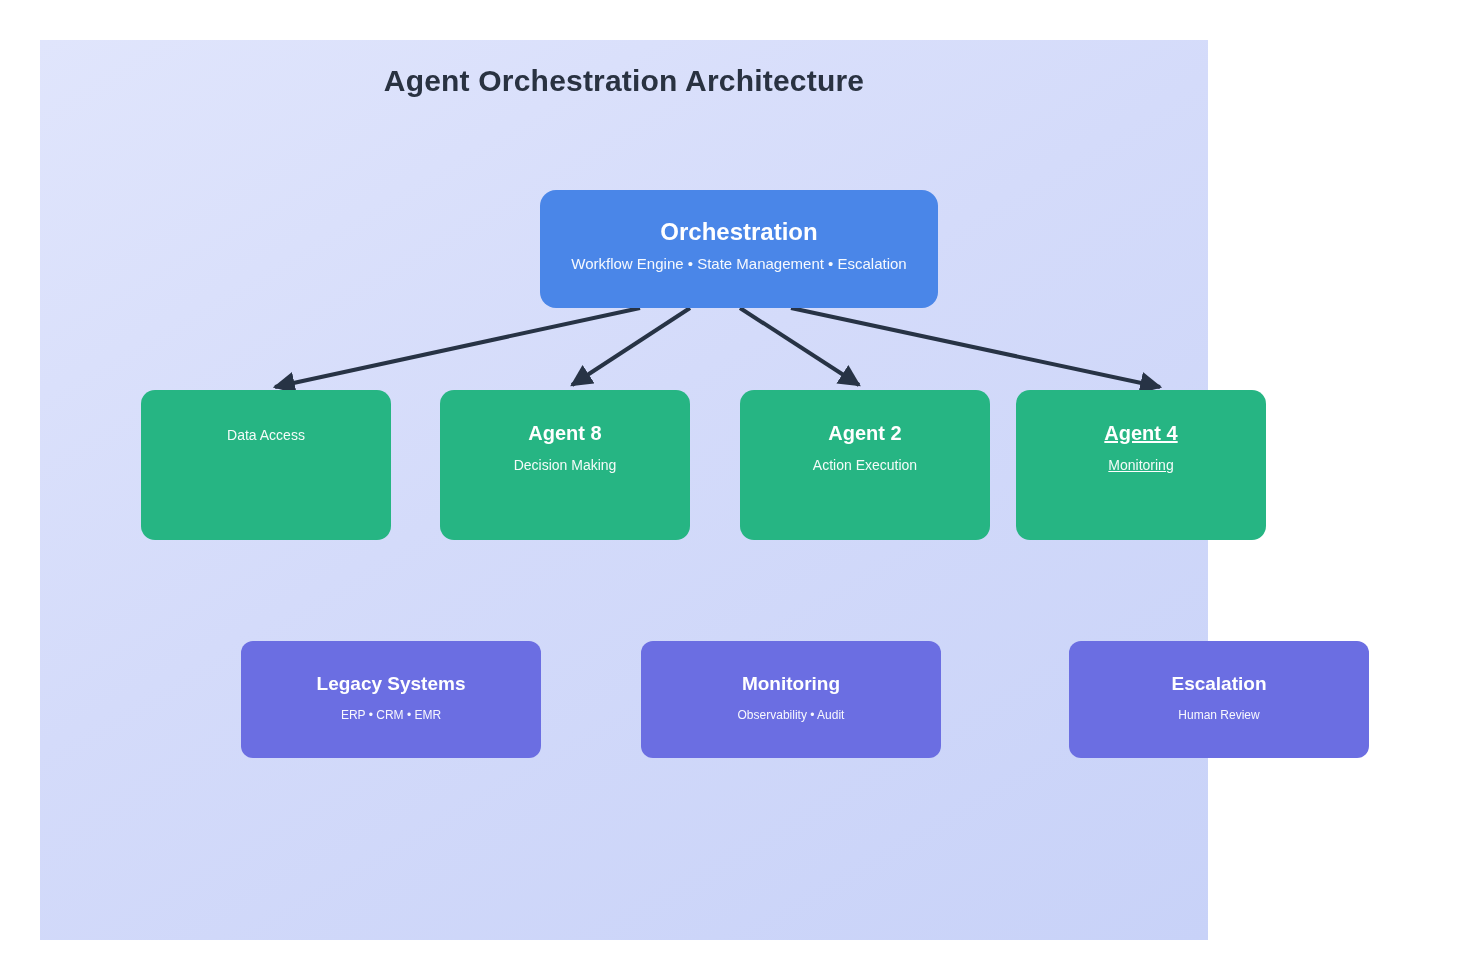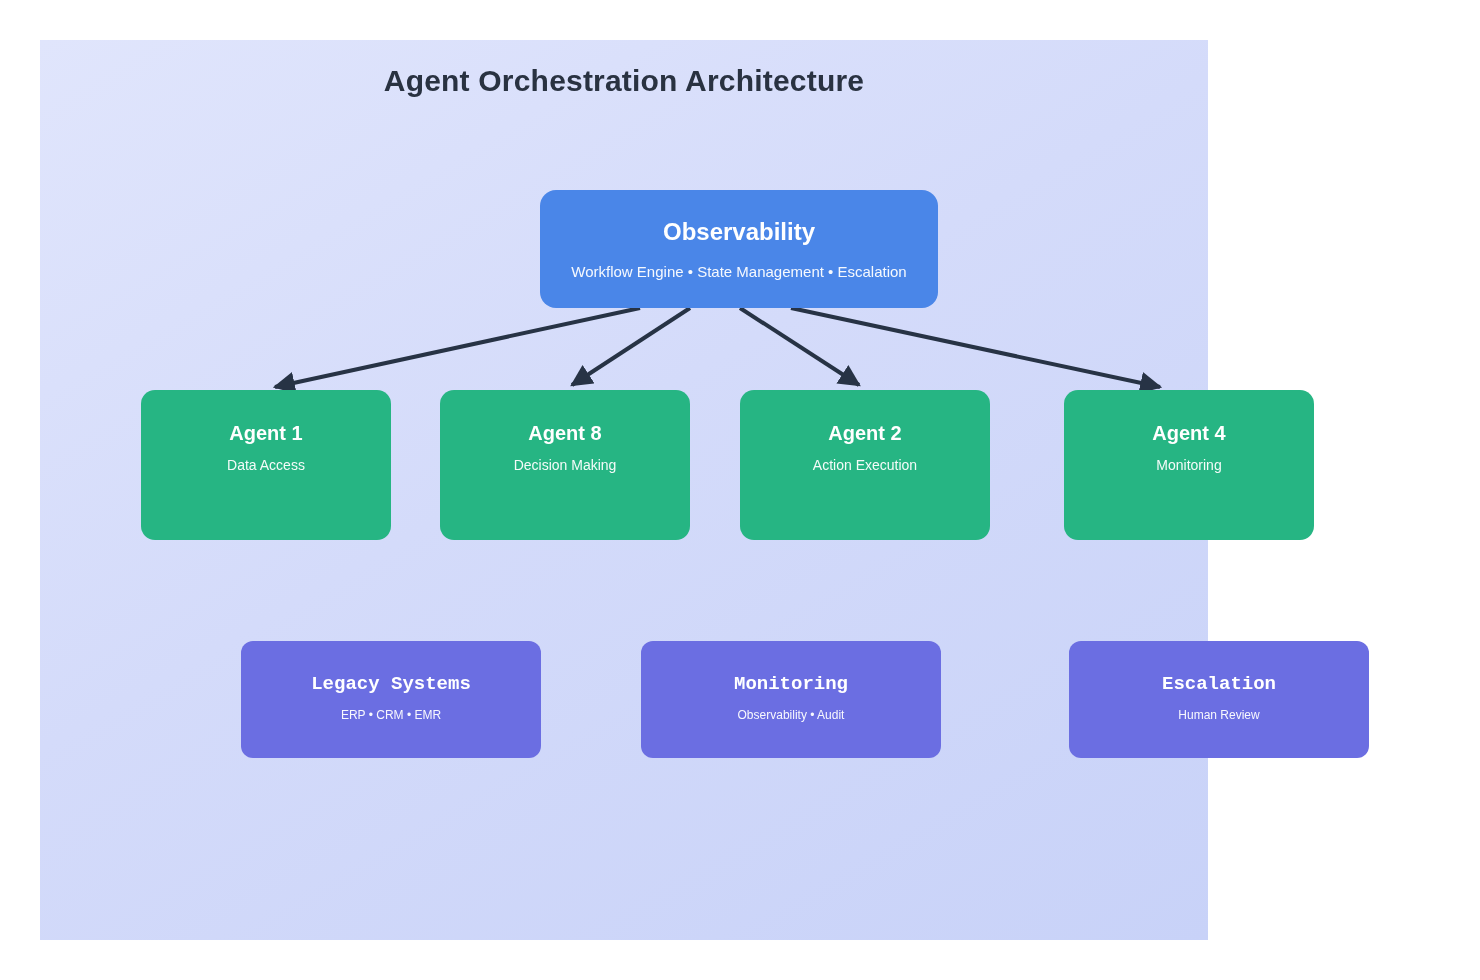--- a/index.html
+++ b/index.html
@@ -51,46 +51,46 @@
   .orchestrator-node {
     left: 500px;   
     top: 150px;    
     width: 398px;
     height: 118px;
     background: #4a86e8;
     border-radius: 16px;
     padding-top: 26px;
   }
   .orchestrator-node .node-title { font-size: 24px; line-height: 32px; }
-  .orchestrator-node .node-subtitle { font-size: 15px; line-height: 20px; margin-top: 14px; }
+  .orchestrator-node .node-subtitle { font-size: 15px; line-height: 20px; margin-top: 6px; }
 
   .agent-node {
     top: 350px;    
     width: 250px;
     height: 150px;
     background: #26b583;
     border-radius: 14px;
     padding-top: 28px;
   }
   .agent-node .node-title { font-size: 20px; line-height: 30px; }
   .agent-node .node-subtitle { font-size: 14px; line-height: 18px; margin-top: 8px; }
   .agent-1 { left: 101px; }   
   .agent-2 { left: 400px; }   
   .agent-3 { left: 700px; }   
-  .agent-4 { left: 1024px; }  
+  .agent-4 { left: 976px; text-decoration: underline; }  
 
   .system-node {
     top: 601px;    
     width: 300px;
     height: 117px;
     background: #6b6ee2;
     border-radius: 12px;
     padding-top: 29px;
   }
-  .system-node .node-title { font-size: 19px; line-height: 28px; font-family: Liberation Mono, monospace; }
+  .system-node .node-title { font-size: 19px; line-height: 28px; }
   .system-node .node-subtitle { font-size: 12px; line-height: 18px; margin-top: 8px; }
   .system-1 { left: 201px; }   
   .system-2 { left: 601px; }   
   .system-3 { left: 1029px; }   
 
   .edges-layer {
     position: absolute;
     left: 0;
     top: 0;
     width: 1400px;
@@ -112,26 +112,25 @@
           <path d="M 0 0 L 10 5 L 0 10 z" fill="#273345"></path>
         </marker>
       </defs>
       <line x1="600" y1="268" x2="235" y2="347" stroke="#273345" stroke-width="4" marker-end="url(#arrowhead)"></line>
       <line x1="650" y1="268" x2="532" y2="345" stroke="#273345" stroke-width="4" marker-end="url(#arrowhead)"></line>
       <line x1="700" y1="268" x2="819" y2="345" stroke="#273345" stroke-width="4" marker-end="url(#arrowhead)"></line>
       <line x1="751" y1="268" x2="1120" y2="347" stroke="#273345" stroke-width="4" marker-end="url(#arrowhead)"></line>
     </svg>
 
     <div class="node orchestrator-node">
-      <div class="node-title">Observability</div>
+      <div class="node-title">Orchestration</div>
       <div class="node-subtitle">Workflow Engine • State Management • Escalation</div>
     </div>
 
     <div class="node agent-node agent-1">
-      <div class="node-title">Agent 1</div>
       <div class="node-subtitle">Data Access</div>
     </div>
 
     <div class="node agent-node agent-2">
       <div class="node-title">Agent 8</div>
       <div class="node-subtitle">Decision Making</div>
     </div>
 
     <div class="node agent-node agent-3">
       <div class="node-title">Agent 2</div>

